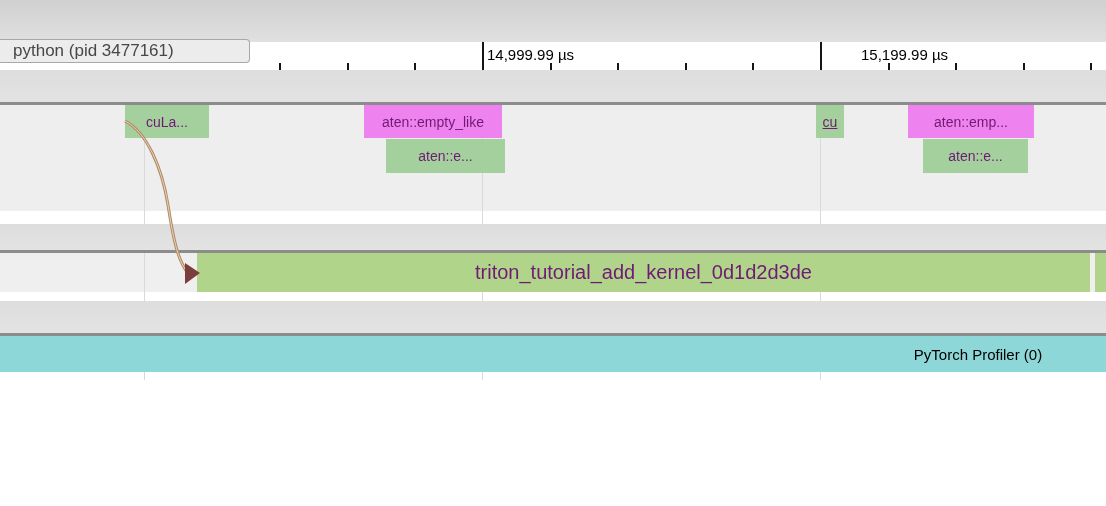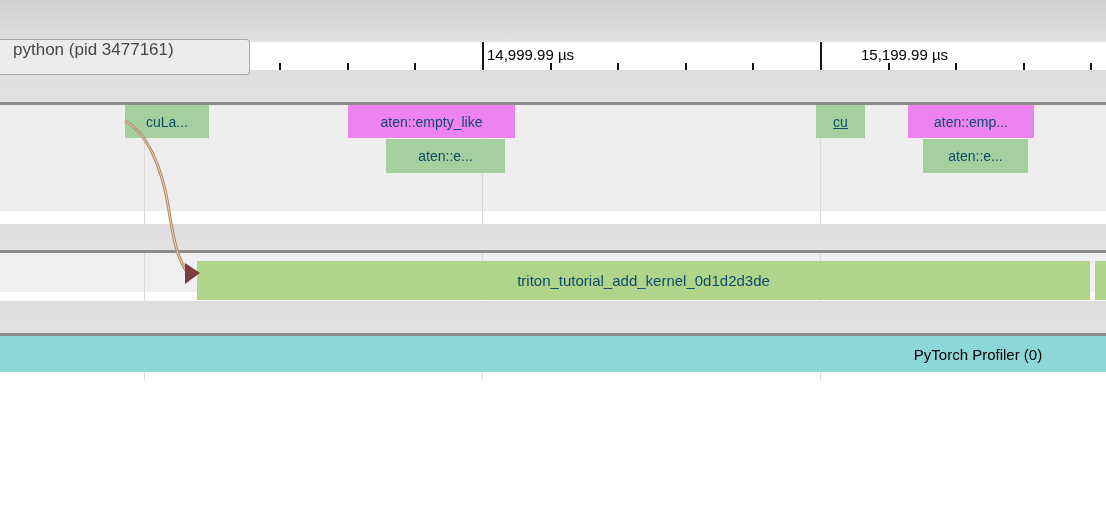--- a/index.html
+++ b/index.html
@@ -33,29 +33,29 @@
     position:absolute; left:0; top:336px; width:100%; height:36px;
     background:#8ed7d8; z-index:3;
   }
   .profiler-label {
     position:absolute; top:50%; transform:translate(-50%,-50%);
     font-size:15px; color:#000; white-space:nowrap;
   }
   .slice {
     position:absolute; overflow:hidden; white-space:nowrap;
     display:flex; align-items:center; justify-content:center;
-    font-size:14px; color:#0c4a6e; z-index:3; box-sizing:border-box;
+    font-size:14px; color:#701a75; z-index:3; box-sizing:border-box;
   }
-  .slice.kernel { font-size:15px;margin-top:8px; }
+  .slice.kernel { font-size:20px; }
   #flow-svg { position:absolute; left:0; top:0; z-index:4; pointer-events:none; }
   .process-tab {
-    position:absolute; left:0; top:39px; width:250px; height:36px;
+    position:absolute; left:0; top:39px; width:250px; height:24px;
     background:#ececec; border:1px solid #a8a8a8; border-left:none;
     border-radius:0 4px 4px 0; box-sizing:border-box;
-    display:flex; padding-left:13px;
+    display:flex; align-items:center; padding-left:13px;
     font-size:17px; color:#474747; z-index:5; white-space:nowrap;
   }
 </style>
 </head>
 <body>
 
 <div id="screen">
 
   <div class="track-area1"></div>
   <div class="track-area2"></div>
@@ -85,22 +85,22 @@
       <div class="tick-major" style="left: 820px;"></div>
       <div class="tick-label" style="left: 825px; margin-left: 36px;">15,199.99 µs</div>
     </div>
 
   <div class="group-header" id="header1"></div>
   <div class="group-header" id="header2"></div>
   <div class="group-header" id="header3"></div>
 
   <div id="slices">
       <div class="slice" style="left: 125px; top: 105px; width: 84px; height: 33px; background: rgb(163, 208, 157);">cuLa...</div>
-      <div class="slice" style="left: 348px; top: 105px; width: 167px; height: 33px; background: rgb(238, 130, 238);">aten::empty_like</div>
-      <div class="slice" style="left: 816px; top: 105px; width: 49px; height: 33px; background: rgb(163, 208, 157); text-decoration: underline;">cu</div>
+      <div class="slice" style="left: 364px; top: 105px; width: 138px; height: 33px; background: rgb(238, 130, 238);">aten::empty_like</div>
+      <div class="slice" style="left: 816px; top: 105px; width: 28px; height: 33px; background: rgb(163, 208, 157); text-decoration: underline;">cu</div>
       <div class="slice" style="left: 908px; top: 105px; width: 126px; height: 33px; background: rgb(238, 130, 238); text-align: right;">aten::emp...</div>
       <div class="slice" style="left: 386px; top: 139px; width: 119px; height: 34px; background: rgb(163, 208, 157);">aten::e...</div>
       <div class="slice" style="left: 923px; top: 139px; width: 105px; height: 34px; background: rgb(163, 208, 157);">aten::e...</div>
       <div class="slice kernel" style="left: 197px; top: 253px; width: 893px; height: 39px; background: rgb(177, 212, 139);">triton_tutorial_add_kernel_0d1d2d3de</div>
       <div class="slice kernel" style="left: 1095px; top: 253px; width: 11px; height: 39px; background: rgb(177, 212, 139);"></div>
     </div>
 
   <div class="profiler-bar" style="background: rgb(142, 215, 216);">
     <div class="profiler-label" id="profiler-label" style="left: 978px;">PyTorch Profiler (0)</div>
   </div>

